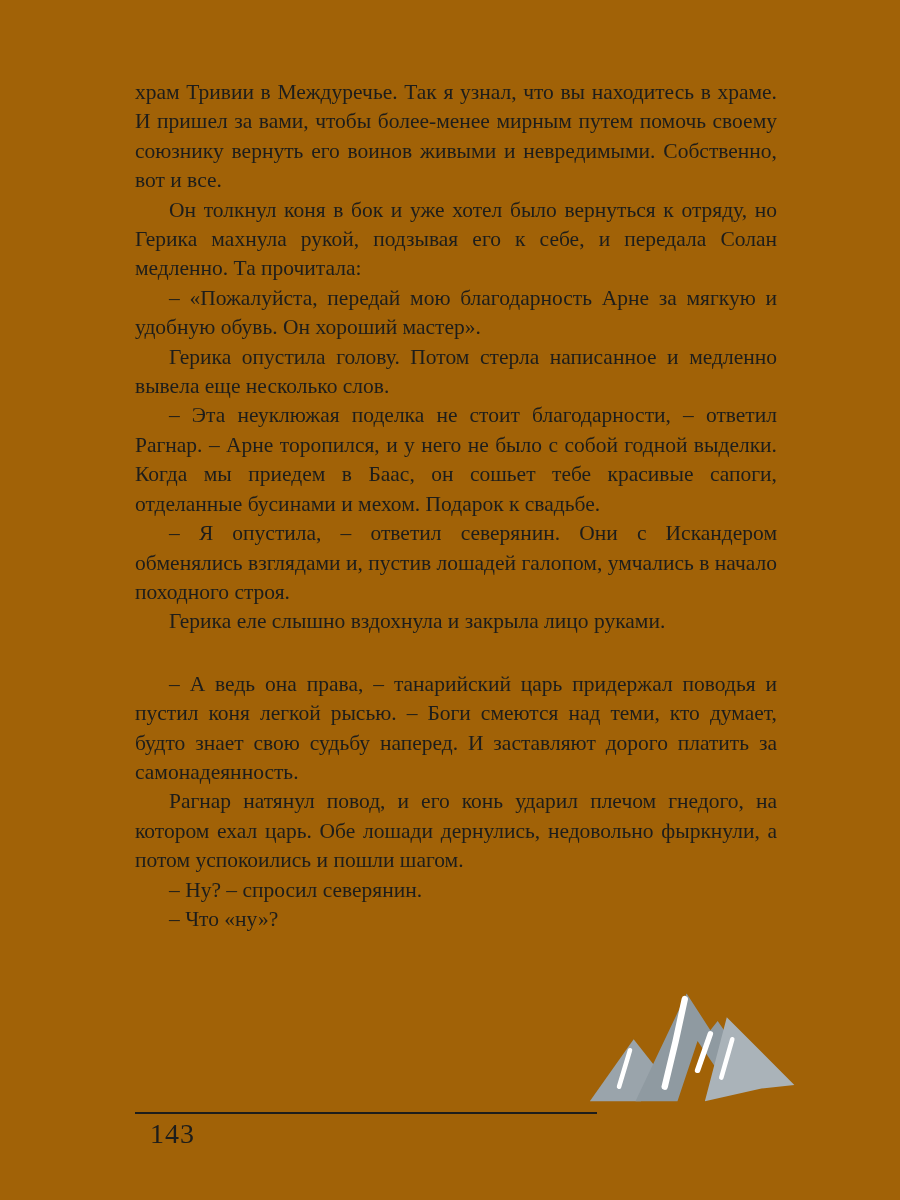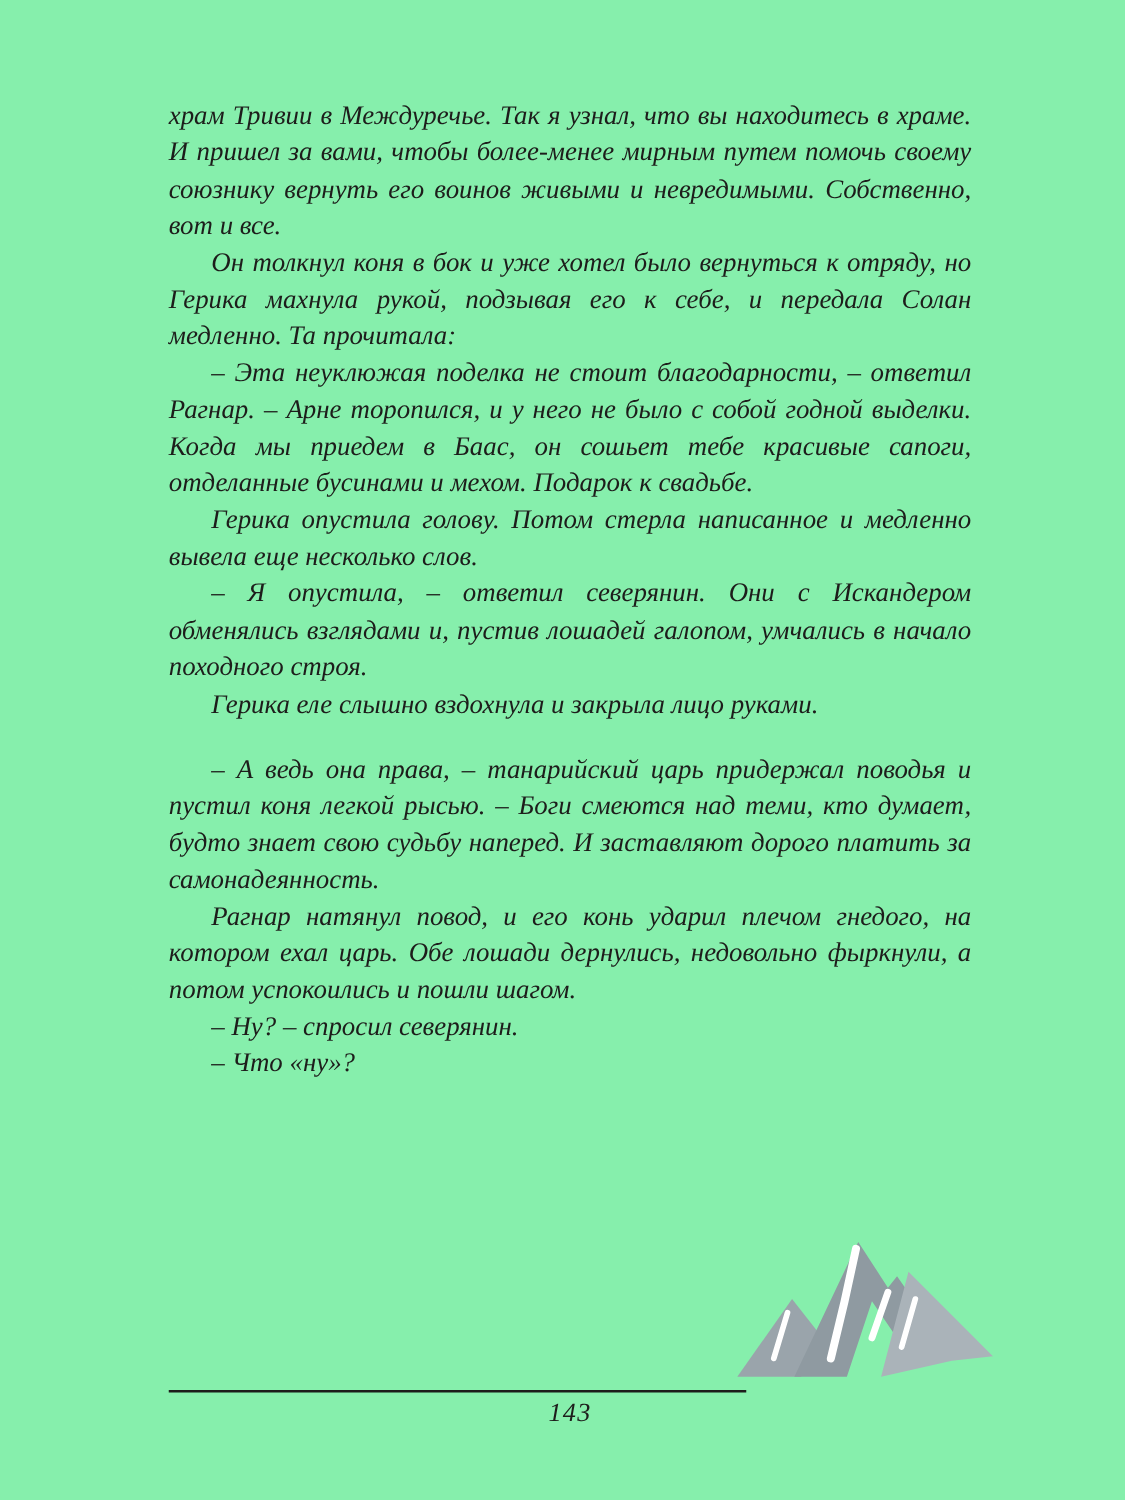--- a/index.html
+++ b/index.html
@@ -4,80 +4,80 @@
 <style>
   html, body {
     margin: 0;
     padding: 0;
     background: #ffffff;
   }
   .page {
     position: relative;
     width: 900px;
     height: 1200px;
-    background: #86efac;
+    background: #a16207;
     overflow: hidden;
     font-family: "Liberation Serif", "DejaVu Serif", serif;
     color: #1d1d1b;
-    font-style: italic;
   }
   .text-block {
     position: absolute;
     left: 135px;
     top: 78px;
     width: 642px;
     font-size: 21.5px;
     line-height: 29.4px;
     text-align: justify;
   }
   .text-block p {
     margin: 0;
     padding: 0;
   }
   .text-block p.indent {
     text-indent: 34px;
   }
   .text-block p.space-before {
-    margin-top: 23px;
+    margin-top: 33px;
   }
   .footer-rule {
     position: absolute;
     left: 135px;
     top: 1112px;
     width: 462px;
     height: 0;
     border-top: 2px solid #1d1d1b;
   }
   .page-number {
     position: absolute;
-    left: 135px;
+    left: 150px;
     width: 642px;
     top: 1118px;
-    text-align: center;
-    font-size: 21px;
+    text-align: left;
+    font-size: 28px;
     letter-spacing: 1px;
   }
   .mountains {
     position: absolute;
     left: 588px;
     top: 980px;
     width: 210px;
     height: 125px;
   }
 </style>
 </head>
 <body>
 
 <div class="page">
 
   <div class="text-block">
     <p>храм Тривии в Междуречье. Так я узнал, что вы находитесь в храме. И пришел за вами, чтобы более-менее мирным путем помочь своему союзнику вернуть его воинов живыми и невредимыми. Собственно, вот и все.</p>
     <p class="indent">Он толкнул коня в бок и уже хотел было вернуться к отряду, но Герика махнула рукой, подзывая его к себе, и передала Солан медленно. Та прочитала:</p>
+    <p class="indent">– «Пожалуйста, передай мою благодарность Арне за мягкую и удобную обувь. Он хороший мастер».</p>
+    <p class="indent">Герика опустила голову. Потом стерла написанное и медленно вывела еще несколько слов.</p>
     <p class="indent">– Эта неуклюжая поделка не стоит благодарности, – ответил Рагнар. – Арне торопился, и у него не было с собой годной выделки. Когда мы приедем в Баас, он сошьет тебе красивые сапоги, отделанные бусинами и мехом. Подарок к свадьбе.</p>
-    <p class="indent">Герика опустила голову. Потом стерла написанное и медленно вывела еще несколько слов.</p>
     <p class="indent">– Я опустила, – ответил северянин. Они с Искандером обменялись взглядами и, пустив лошадей галопом, умчались в начало походного строя.</p>
     <p class="indent">Герика еле слышно вздохнула и закрыла лицо руками.</p>
     <p class="indent space-before">– А ведь она права, – танарийский царь придержал поводья и пустил коня легкой рысью. – Боги смеются над теми, кто думает, будто знает свою судьбу наперед. И заставляют дорого платить за самонадеянность.</p>
     <p class="indent">Рагнар натянул повод, и его конь ударил плечом гнедого, на котором ехал царь. Обе лошади дернулись, недовольно фыркнули, а потом успокоились и пошли шагом.</p>
     <p class="indent">– Ну? – спросил северянин.</p>
     <p class="indent">– Что «ну»?</p>
   </div>
 
   <svg class="mountains" viewBox="0 0 230 130" preserveAspectRatio="xMidYMax meet" aria-hidden="true">
 

